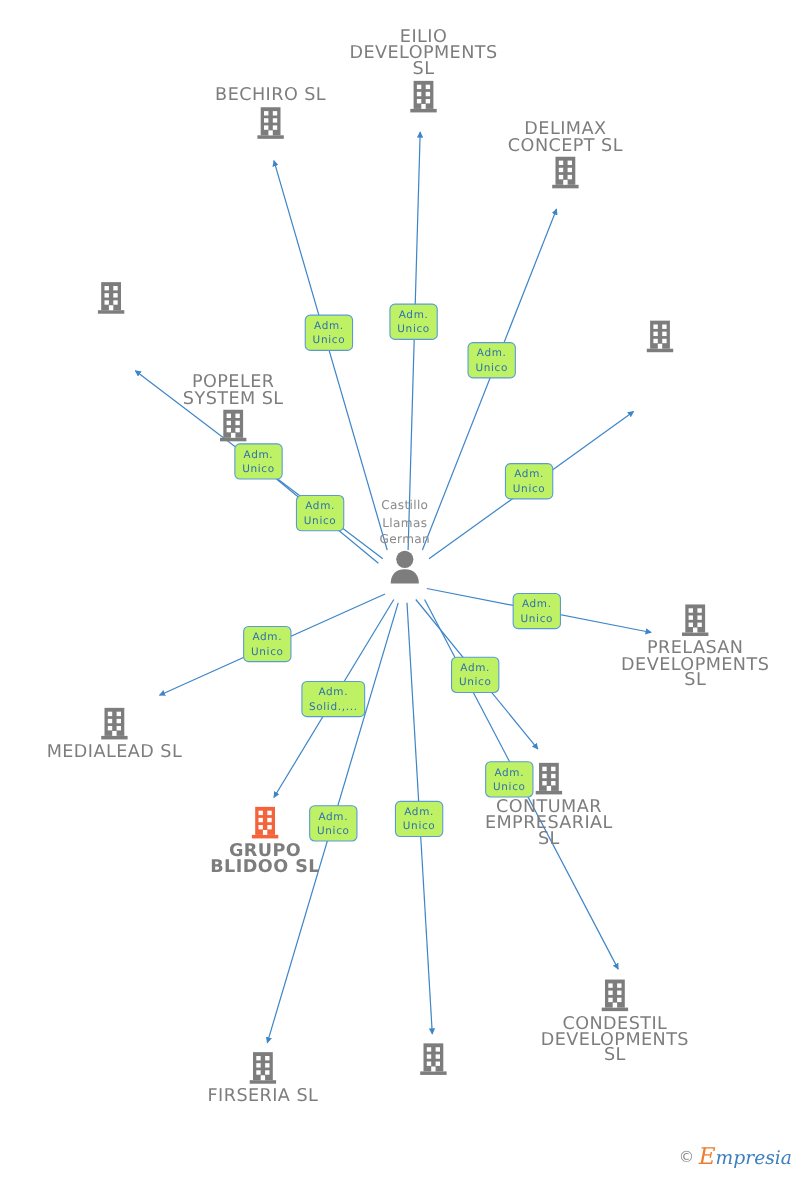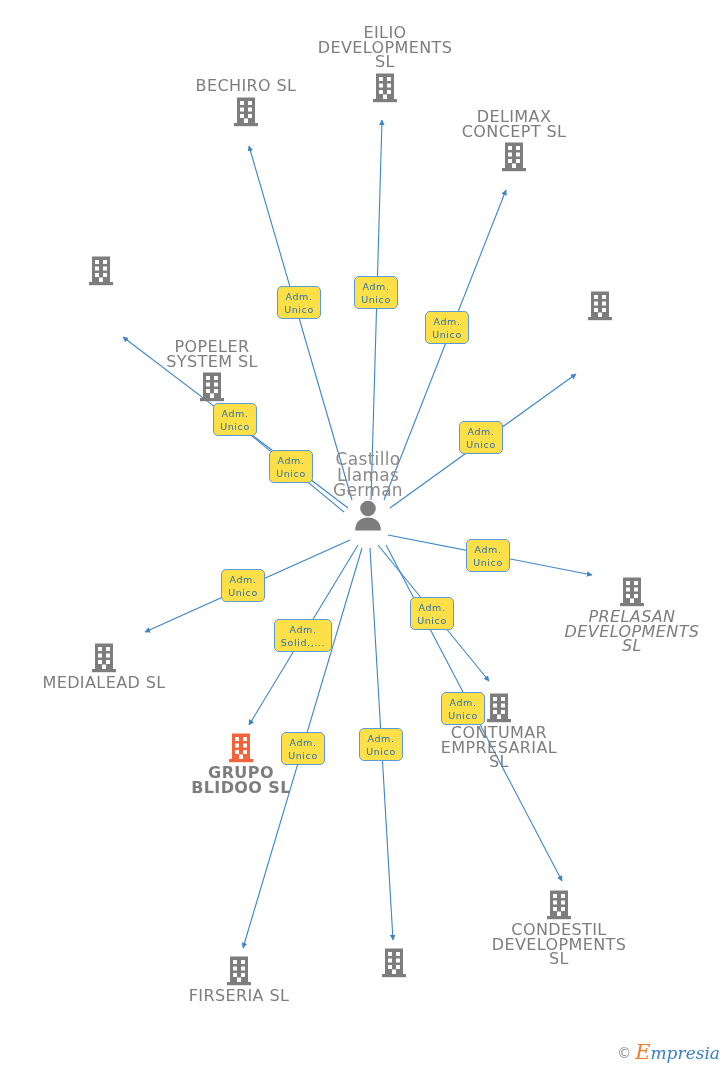--- a/index.html
+++ b/index.html
@@ -48,32 +48,32 @@
   .node.highlight .caption {
     color: #7d7d7d;
     font-weight: bold;
   }
   .person {
     position: absolute;
     width: 120px;
     margin-left: -60px;
     text-align: center;
     color: #8a8a8a;
-    font-size: 17px;
+    font-size: 11px;
     line-height: 15.5px;
     letter-spacing: .3px;
   }
   .person .caption { display: block; white-space: pre-line; }
   .person .glyph { display: block; line-height: 0; }
   .elabel {
     position: absolute;
     box-sizing: border-box;
     border: 1px solid #5a9bd5;
     border-radius: 5px;
-    background: #fde047;
+    background: #bef264;
     color: #2f6fad;
     font-size: 9.5px;
     line-height: 13px;
     letter-spacing: .6px;
     text-align: center;
     padding: 3px 2px 3px 2px;
     white-space: pre-line;
     box-shadow: 0 0 0 0 rgba(0,0,0,0);
   }
   #watermark {
@@ -236,21 +236,21 @@
             <rect x="2" y="27" width="24" height="3.2" fill="#7d7d7d"></rect>
             <rect x="8" y="5" width="4" height="4" fill="#ffffff"></rect>
             <rect x="16" y="5" width="4" height="4" fill="#ffffff"></rect>
             <rect x="8" y="11.5" width="4" height="4" fill="#ffffff"></rect>
             <rect x="16" y="11.5" width="4" height="4" fill="#ffffff"></rect>
             <rect x="8" y="18" width="4" height="4" fill="#ffffff"></rect>
             <rect x="16" y="18" width="4" height="4" fill="#ffffff"></rect>
             <rect x="12" y="22.5" width="4" height="4.5" fill="#ffffff"></rect>
           </svg></span>
       </div>
-      <div class="node below" style="left: 632px; top: 576px; font-style: italic;">
+      <div class="node below" style="left: 632px; top: 548px;">
         <span class="glyph"><svg width="28" height="32" viewBox="0 0 28 32" xmlns="http://www.w3.org/2000/svg">
             <rect x="5" y="1.5" width="18" height="25.5" fill="#7d7d7d"></rect>
             <rect x="2" y="27" width="24" height="3.2" fill="#7d7d7d"></rect>
             <rect x="8" y="5" width="4" height="4" fill="#ffffff"></rect>
             <rect x="16" y="5" width="4" height="4" fill="#ffffff"></rect>
             <rect x="8" y="11.5" width="4" height="4" fill="#ffffff"></rect>
             <rect x="16" y="11.5" width="4" height="4" fill="#ffffff"></rect>
             <rect x="8" y="18" width="4" height="4" fill="#ffffff"></rect>
             <rect x="16" y="18" width="4" height="4" fill="#ffffff"></rect>
             <rect x="12" y="22.5" width="4" height="4.5" fill="#ffffff"></rect>

